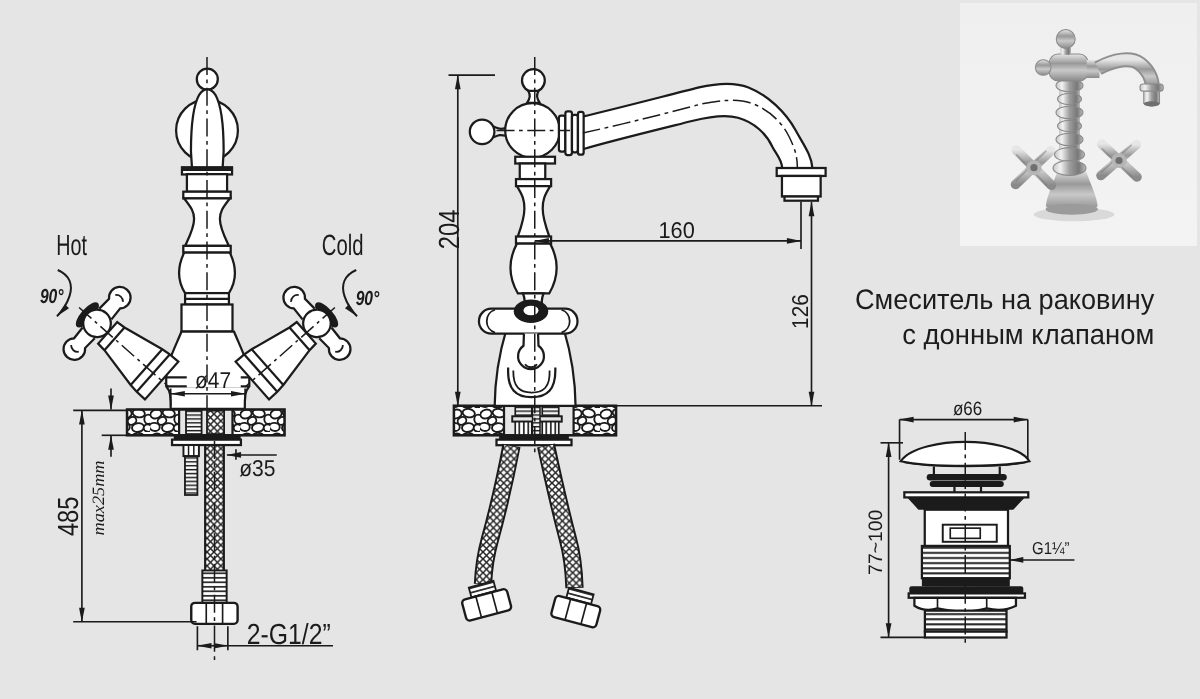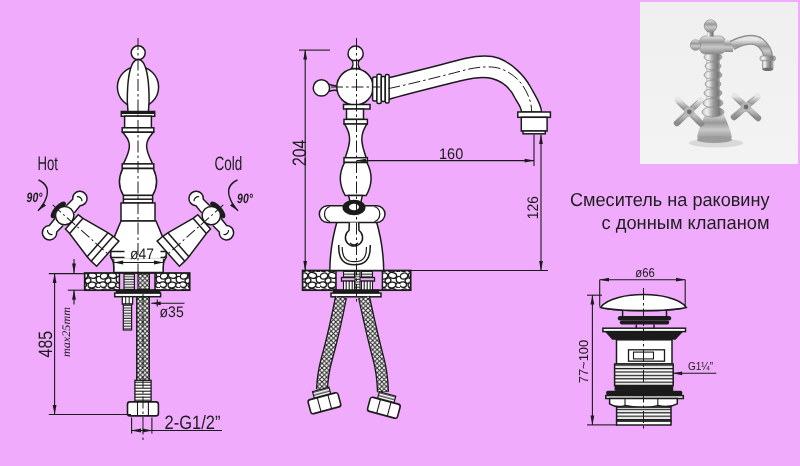--- a/index.html
+++ b/index.html
@@ -1,16 +1,16 @@
 <!DOCTYPE html>
 <html><head>
 <meta charset="utf-8">
 <style>
   html,body{margin:0;padding:0;background:#ffffff;}
-  .page{position:relative;width:800px;height:466px;background:#f0abfc;overflow:hidden;
+  .page{position:relative;width:800px;height:466px;background:#e5e5e5;overflow:hidden;
         font-family:"Liberation Sans", sans-serif;}
   svg{position:absolute;left:0;top:0;}
   text{font-family:"Liberation Sans", sans-serif;fill:#1b1b1b;text-rendering:geometricPrecision;}
   .dim{font-size:15.3px;}
   .dim-big{font-size:19.4px;}
   .lbl{font-size:19.5px;}
   .rot{font-size:13.5px;font-weight:bold;font-style:italic;}
   .small-i{font-size:11.5px;font-style:italic;font-family:"Liberation Serif",serif;}
   .caption{font-size:18.8px;fill:#1d1d1d;}
   .gthread{font-size:11.5px;}

